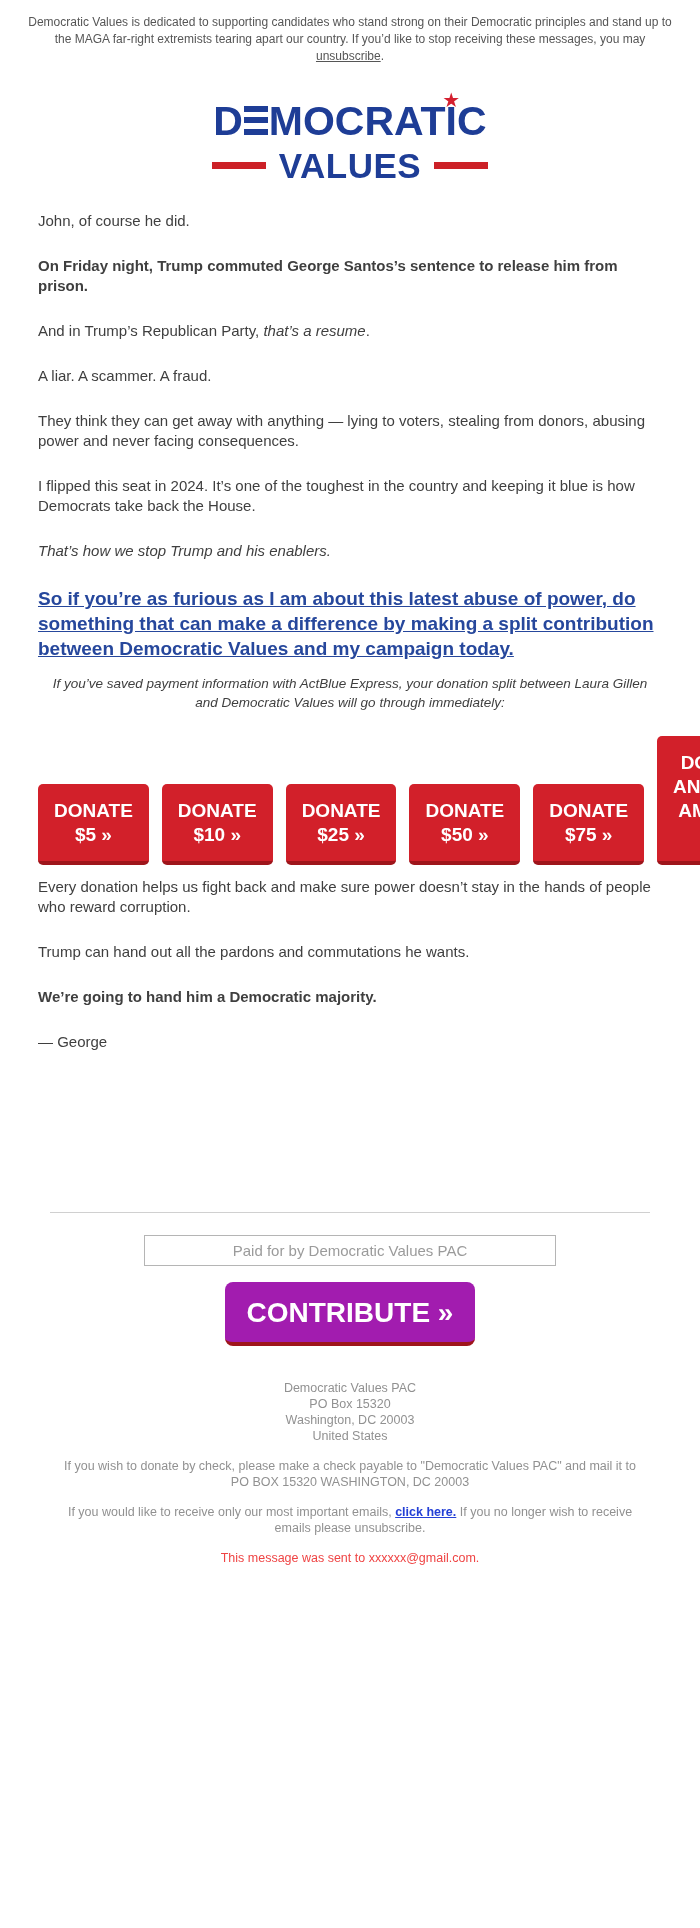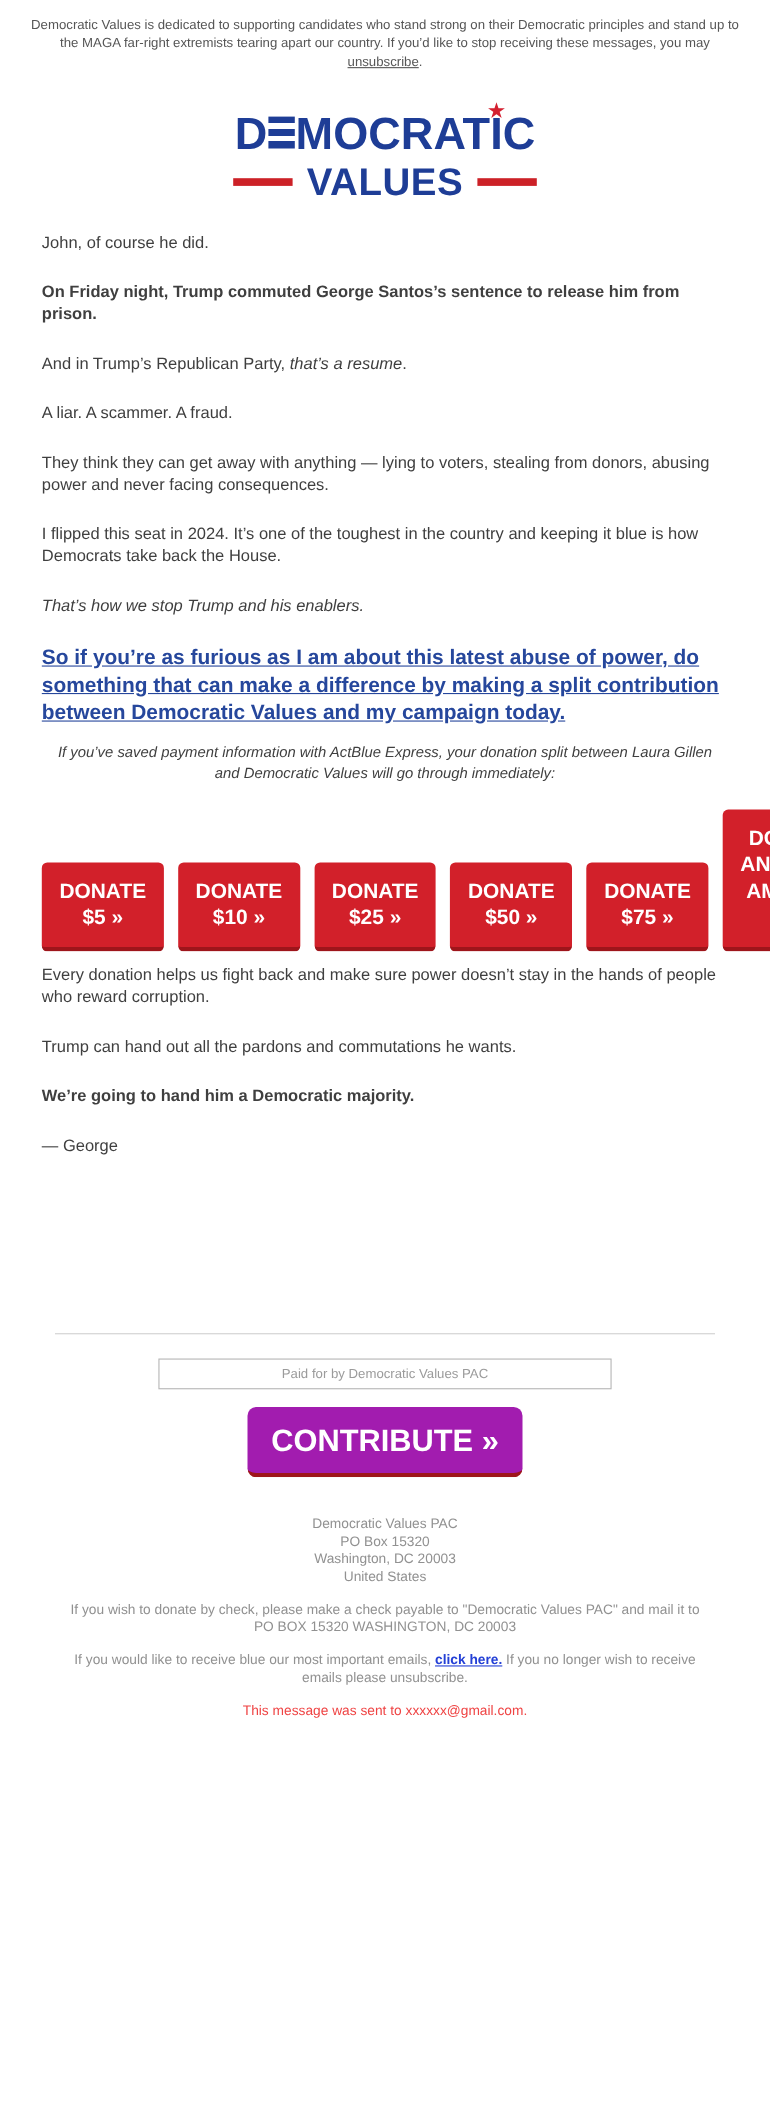--- a/index.html
+++ b/index.html
@@ -55,21 +55,21 @@
     border-radius: 5px; color: #ffffff; font-weight: bold; font-size: 19px; line-height: 24px;
     padding: 15px 16px 14px; text-align: center; font-family: inherit; cursor: pointer;
   }
   .after-buttons { margin-top: 42px; }
 
   
   .footer { text-align: center; }
   .footer-rule { width: 600px; margin: 160px auto 0; border: none; border-top: 1px solid #d0d0d0; height: 0; }
   .paidfor-box {
     width: 412px; margin: 22px auto 0; border: 1px solid #b5b5b5;
-    padding: 6px 0; font-size: 12px; color: #9b9b9b;
+    padding: 6px 0; font-size: 15px; color: #9b9b9b;
   }
   .contribute-btn {
     display: block; margin: 16px auto 0; width: 250px; background: #a21caf;
     border: none; border-bottom: 4px solid #9e151b; border-radius: 8px;
     color: #fff; font-weight: bold; font-size: 28px; padding: 15px 0 13px;
     font-family: inherit; cursor: pointer; text-align: center;
   }
   .address { margin-top: 34px; font-size: 12.5px; line-height: 16px; color: #919191; }
   .foot-note { margin: 14px auto 0; max-width: 584px; font-size: 12.5px; line-height: 16px; color: #919191; }
   .foot-note a.blue-link { color: #2440d6; font-weight: bold; text-decoration: underline; cursor: pointer; }
@@ -144,18 +144,18 @@
 
     <div class="address">
       <div>Democratic Values PAC</div>
       <div>PO Box 15320</div>
       <div>Washington, DC 20003</div>
       <div>United States</div>
     </div>
 
     <p class="foot-note">If you wish to donate by check, please make a check payable to "Democratic Values PAC" and mail it to PO BOX 15320 WASHINGTON, DC 20003</p>
 
-    <p class="foot-note"><span>If you would like to receive blue our most important emails, </span><a class="blue-link">click here.</a><span> If you no longer wish to receive emails please unsubscribe.</span></p>
+    <p class="foot-note"><span>If you would like to receive only our most important emails, </span><a class="blue-link">click here.</a><span> If you no longer wish to receive emails please unsubscribe.</span></p>
 
     <p class="sent-to">This message was sent to xxxxxx@gmail.com.</p>
   </div>
 
 </div>
 
 </body></html>

